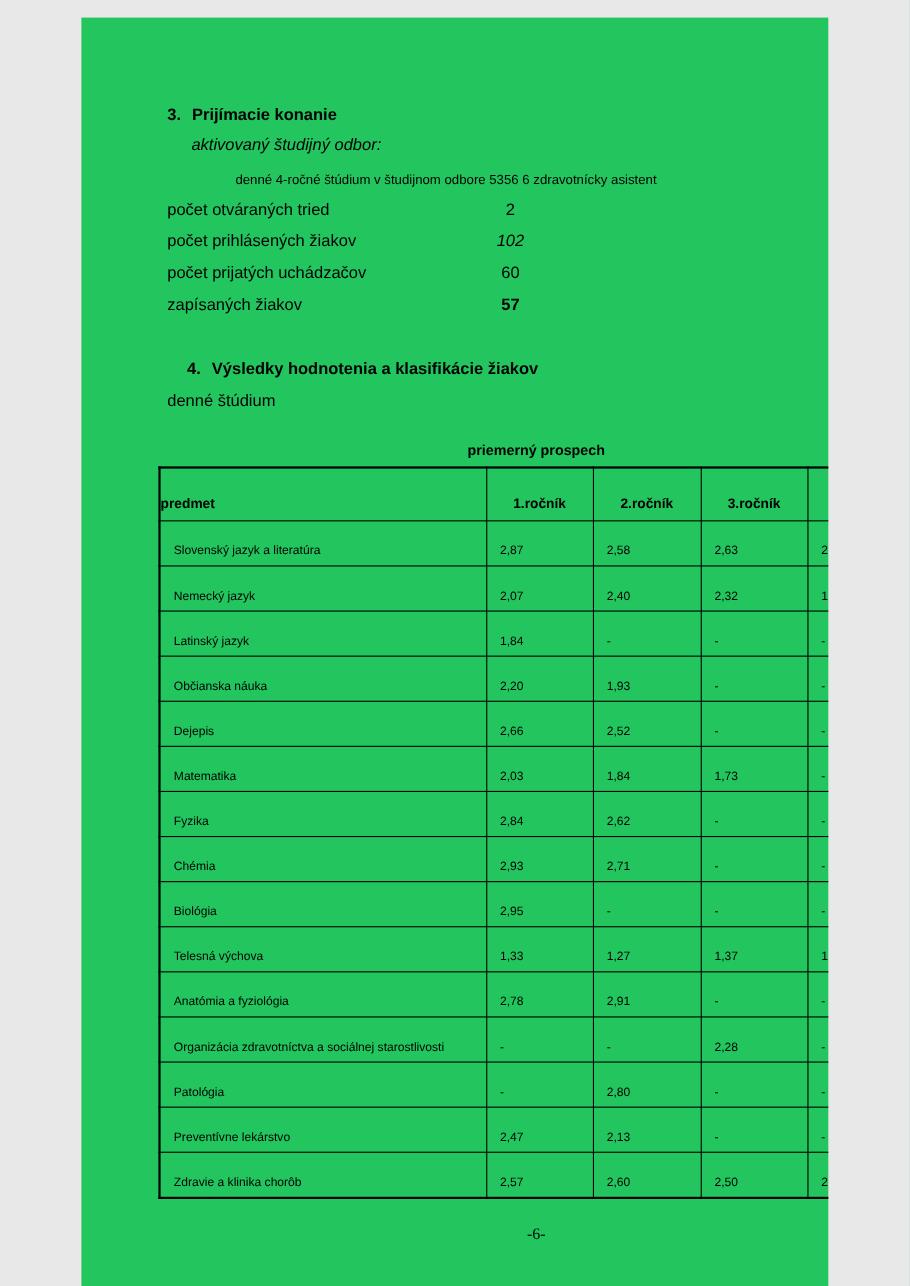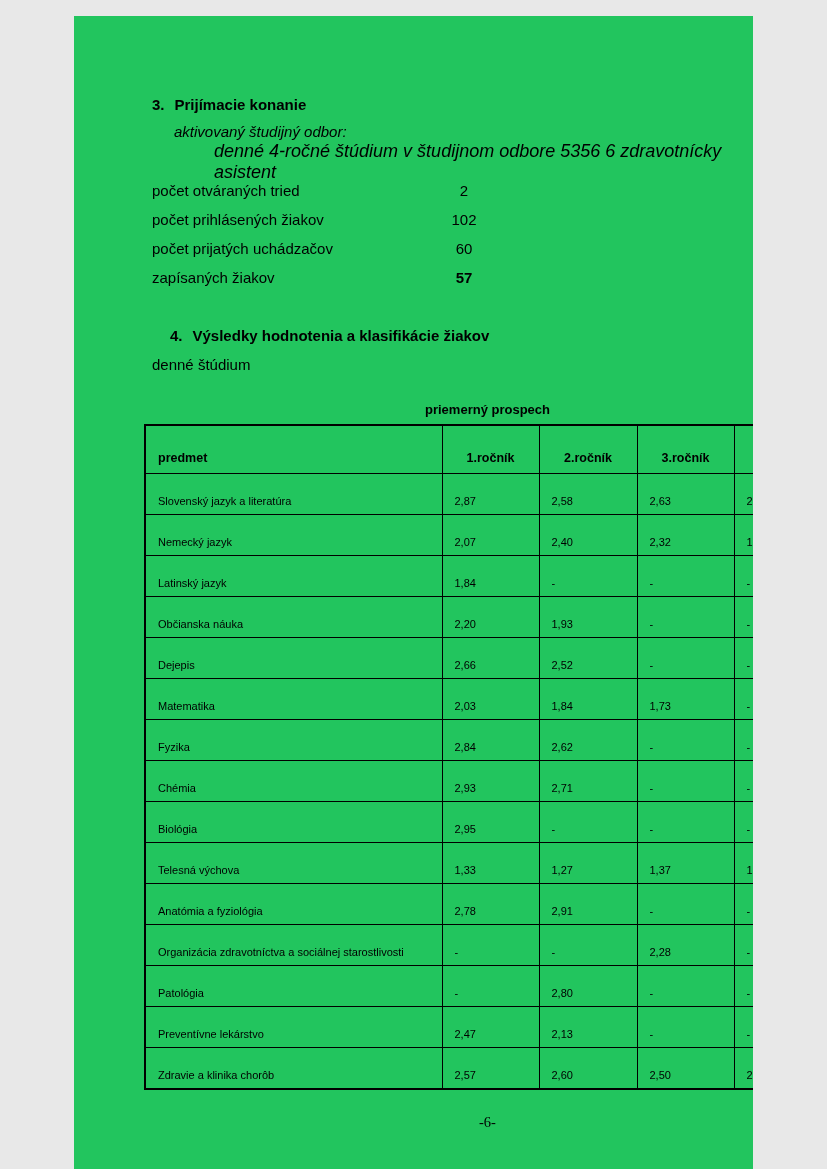--- a/index.html
+++ b/index.html
@@ -12,31 +12,31 @@
     color: #000;
     overflow: hidden;
   }
   .abs { position: absolute; }
 
   
   .sec-heading { font-size: 15px; font-weight: bold; }
   .sec3-heading { top: 80px; left: 78px; }
   .sec-num { display: inline-block; margin-right: 10px; }
   .sub-italic { top: 107px; left: 100px; font-size: 15px; font-style: italic; }
-  .program-line { top: 125px; left: 140px; font-size: 18px; font-style: italic; }
+  .program-line { top: 140px; left: 140px; font-size: 12px; }
 
   .stat-row { left: 0; width: 100%; height: 18px; font-size: 15px; }
   .stat-row .stat-label { position: absolute; left: 78px; white-space: nowrap; }
   .stat-row .stat-value { position: absolute; left: 352px; width: 76px; text-align: center; }
   .st-0 { top: 166px; }
   .st-1 { top: 195px; }
   .st-2 { top: 224px; }
   .st-3 { top: 253px; }
   .v-normal { font-style: normal; font-weight: normal; }
-  .v-italic { }
+  .v-italic { font-style: italic; }
   .v-bold   { font-weight: bold; }
 
   
   .sec4-heading { top: 311px; left: 96px; }
   .denne-studium { top: 340px; left: 78px; font-size: 15px; }
   .table-title { top: 386px; left: 70px; width: 687px; text-align: center;
                  font-size: 13px; font-weight: bold; }
 
   
   .grades-table {
@@ -54,21 +54,20 @@
   }
   .grades-table th {
     height: 39px;
     font-size: 12.5px;
     font-weight: bold;
     text-align: center;
     padding: 0 0 8px 0;
   }
   .grades-table th.predmet-h {
     text-align: left;
-    padding-left: 12px;
   }
   .grades-table td {
     height: 33px;
     font-size: 11px;
     font-weight: normal;
     text-align: left;
     padding: 0 0 7px 12px;
   }
 
   

